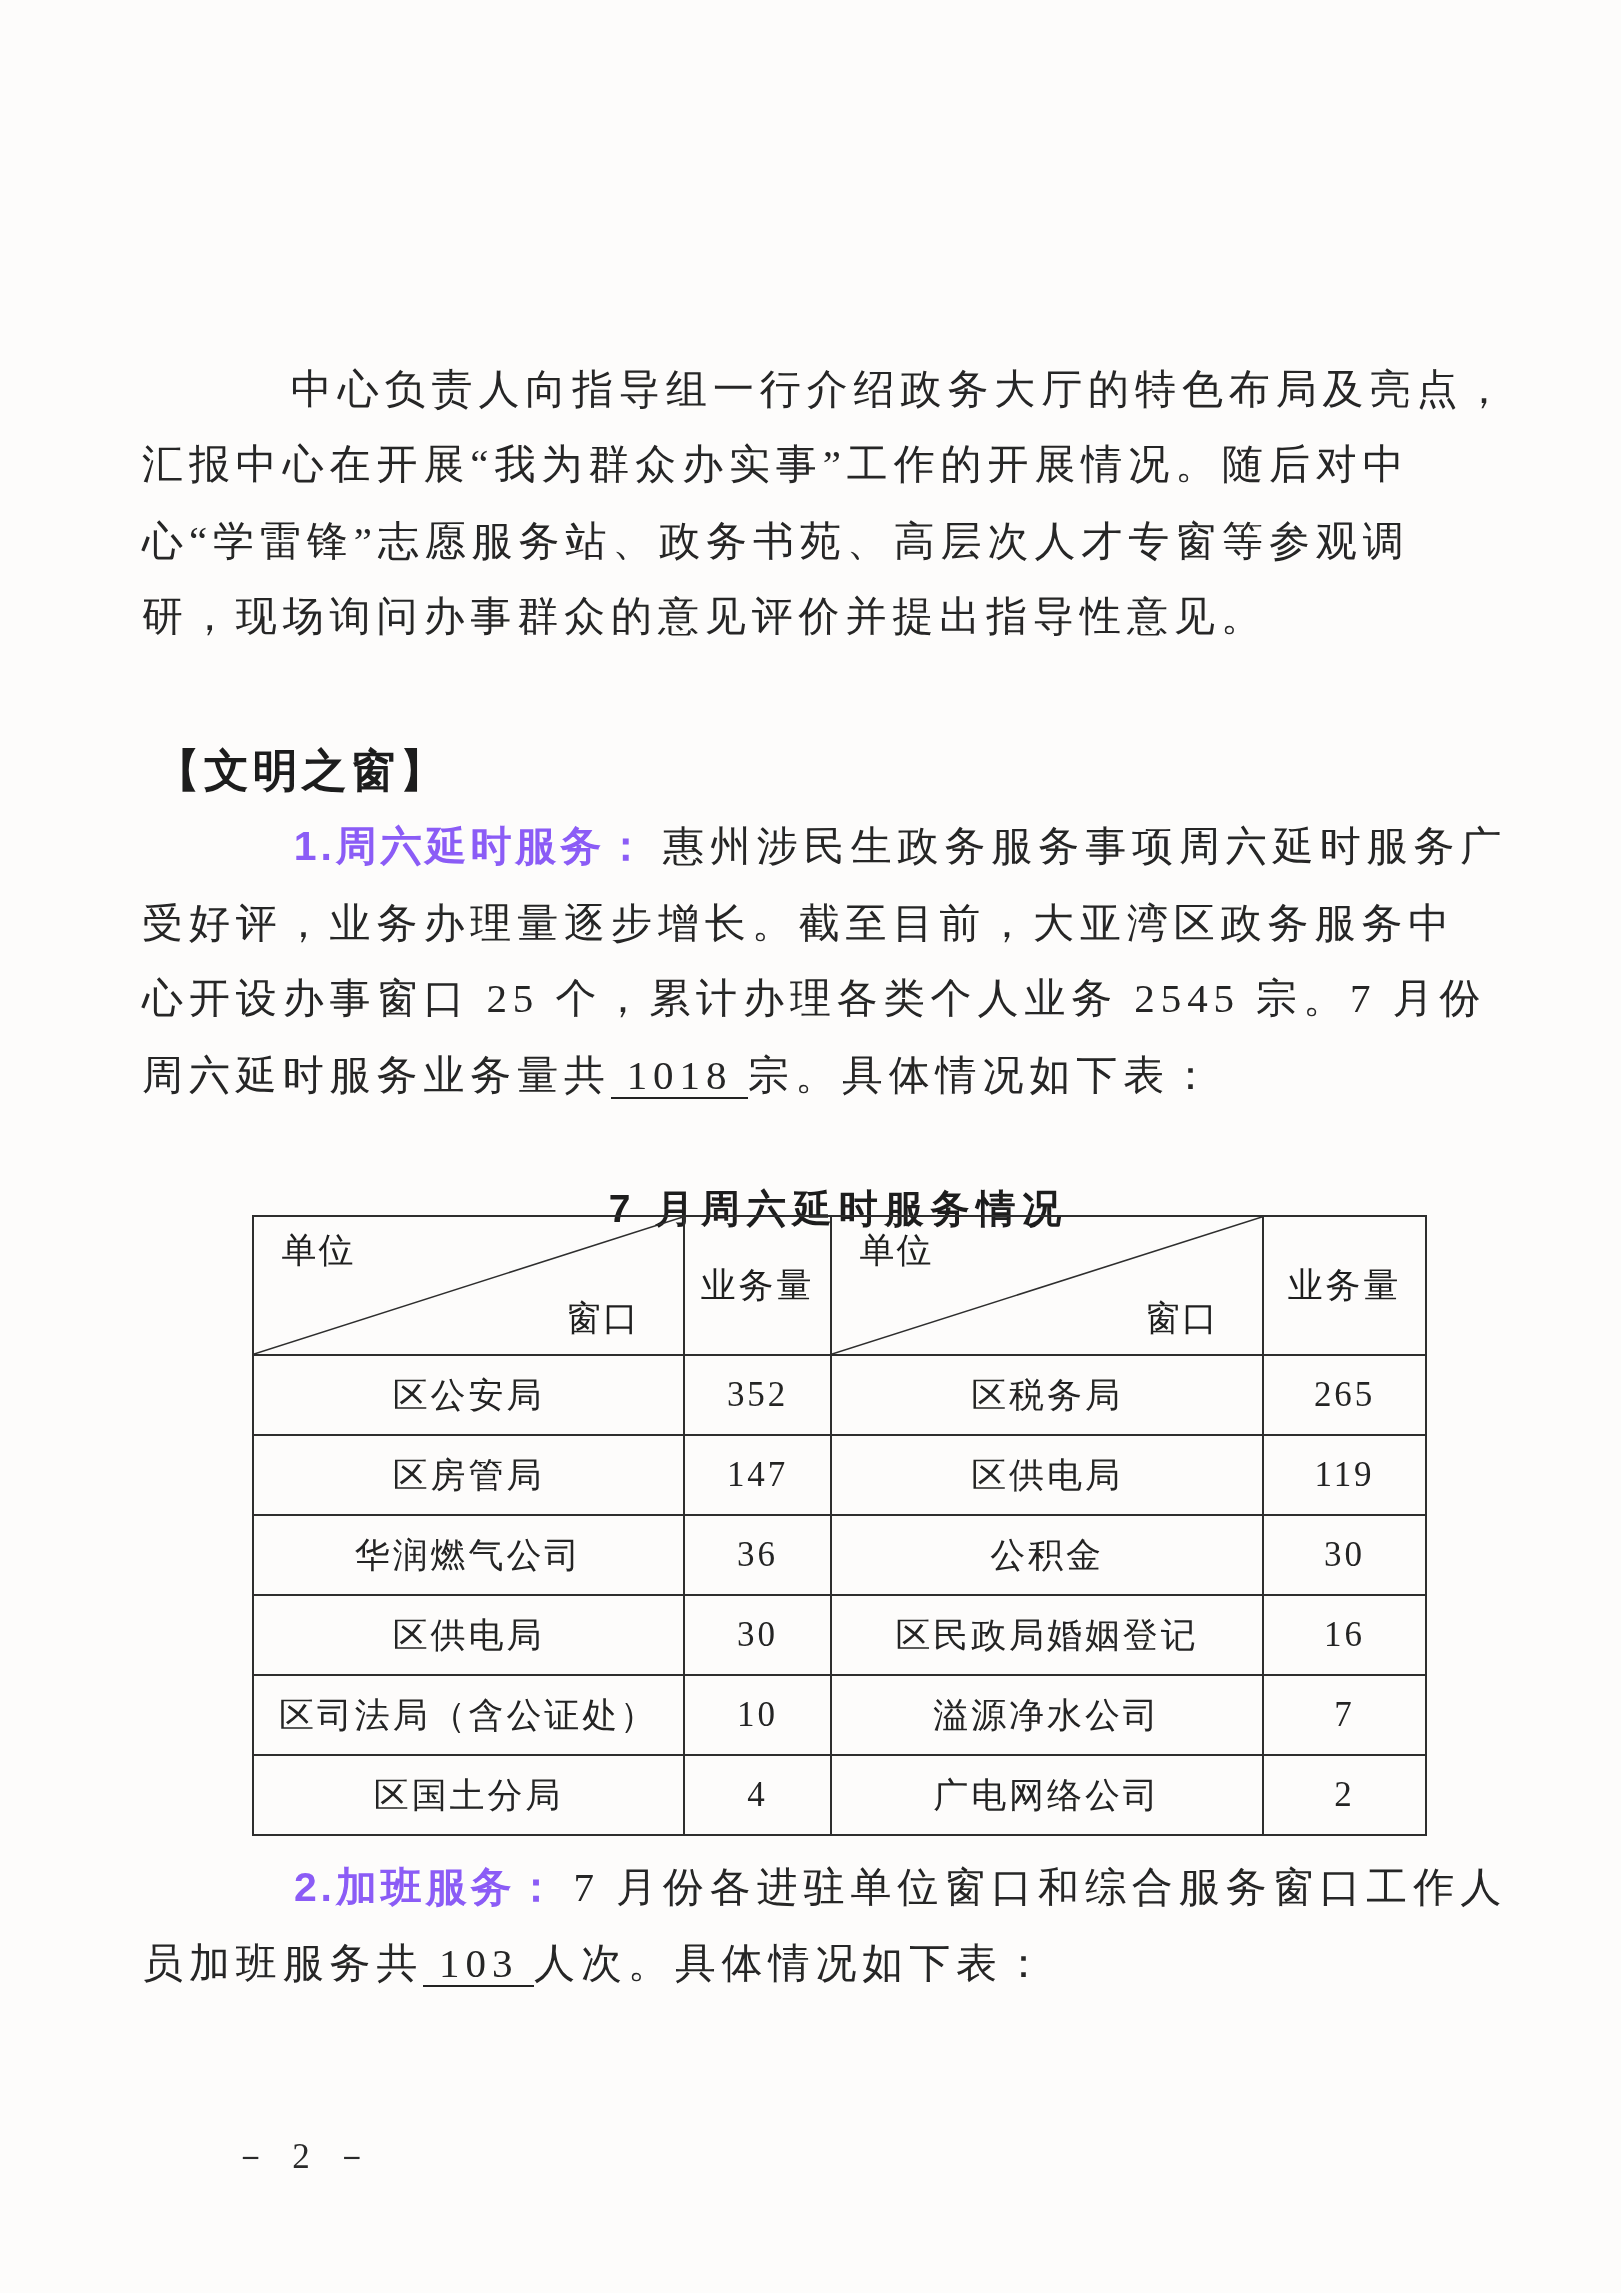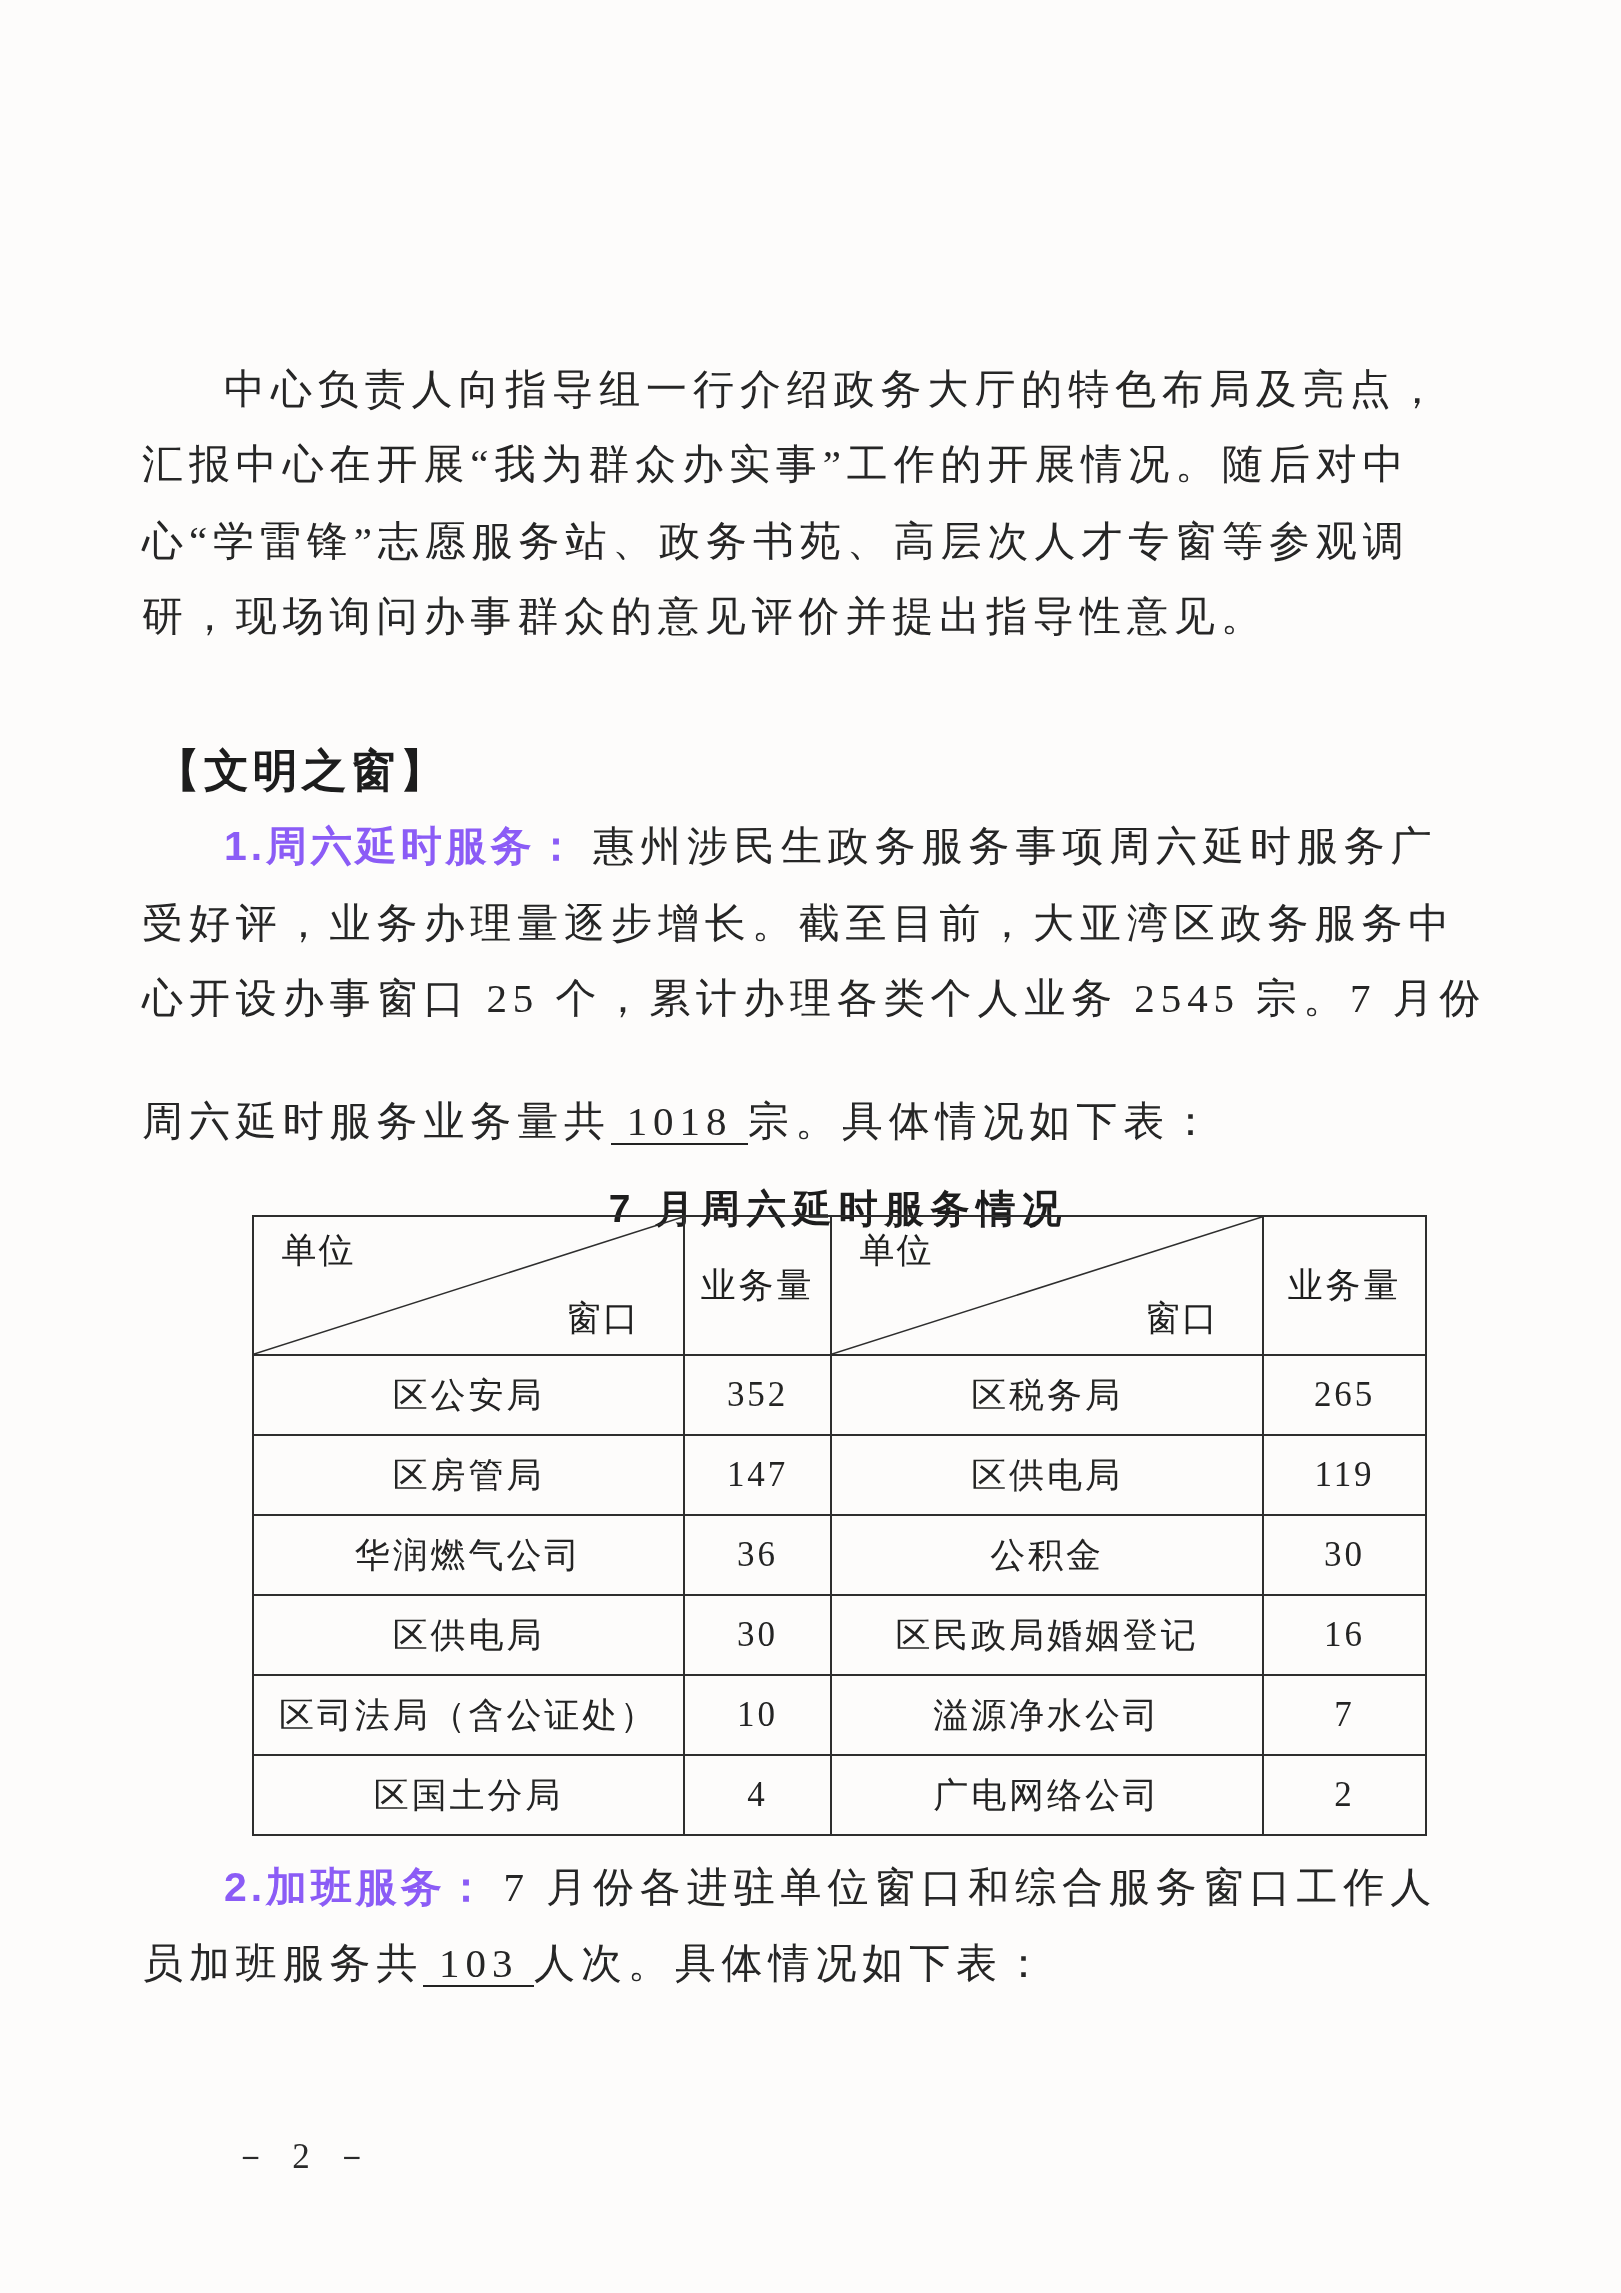--- a/index.html
+++ b/index.html
@@ -19,21 +19,21 @@
   }
   .line {
     position: absolute;
     left: 142px;
     width: 1353px;
     font-size: 41px;
     line-height: 1.25;
     letter-spacing: 5.9px;
     white-space: nowrap;
   }
-  .indent { padding-left: 82px; }
+  .indent { padding-left: 82px; text-align: center; }
   .section-heading {
     position: absolute;
     left: 155px;
     font-family: "Liberation Sans", "DejaVu Sans", sans-serif;
     font-weight: 700;
     font-size: 45px;
     letter-spacing: 3.9px;
     color: #1d1d1d;
     white-space: nowrap;
   }
@@ -128,21 +128,21 @@
   <div class="line" style="top:516px">心“学雷锋”志愿服务站、政务书苑、高层次人才专窗等参观调</div>
   <div class="line" style="top:591px">研，现场询问办事群众的意见评价并提出指导性意见。</div>
 
   <div class="section-heading" style="top:741px">【文明之窗】</div>
 
   <div class="line indent" style="top:821px">
     <span class="bold-label">1.周六延时服务：</span><span>惠州涉民生政务服务事项周六延时服务广</span>
   </div>
   <div class="line" style="top:898px">受好评，业务办理量逐步增长。截至目前，大亚湾区政务服务中</div>
   <div class="line" style="top:973px">心开设办事窗口 25 个，累计办理各类个人业务 2545 宗。7 月份</div>
-  <div class="line" style="top:1096px">
+  <div class="line" style="top:1050px">
     <span>周六延时服务业务量共</span><span class="uval">1018</span><span>宗。具体情况如下表：</span>
   </div>
 
   <div class="table-title" style="top:1142px">7 月周六延时服务情况</div>
 
   <table class="svc">
     <colgroup>
       <col style="width:431px">
       <col style="width:147px">
       <col style="width:432px">

